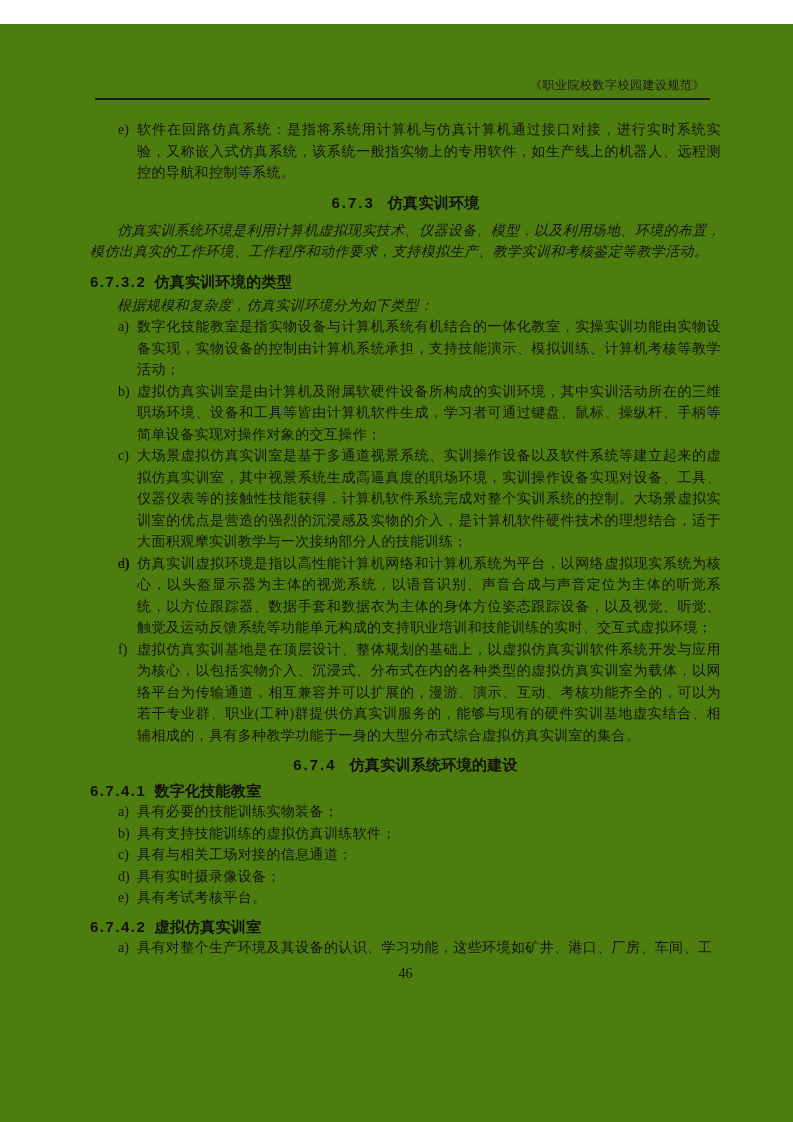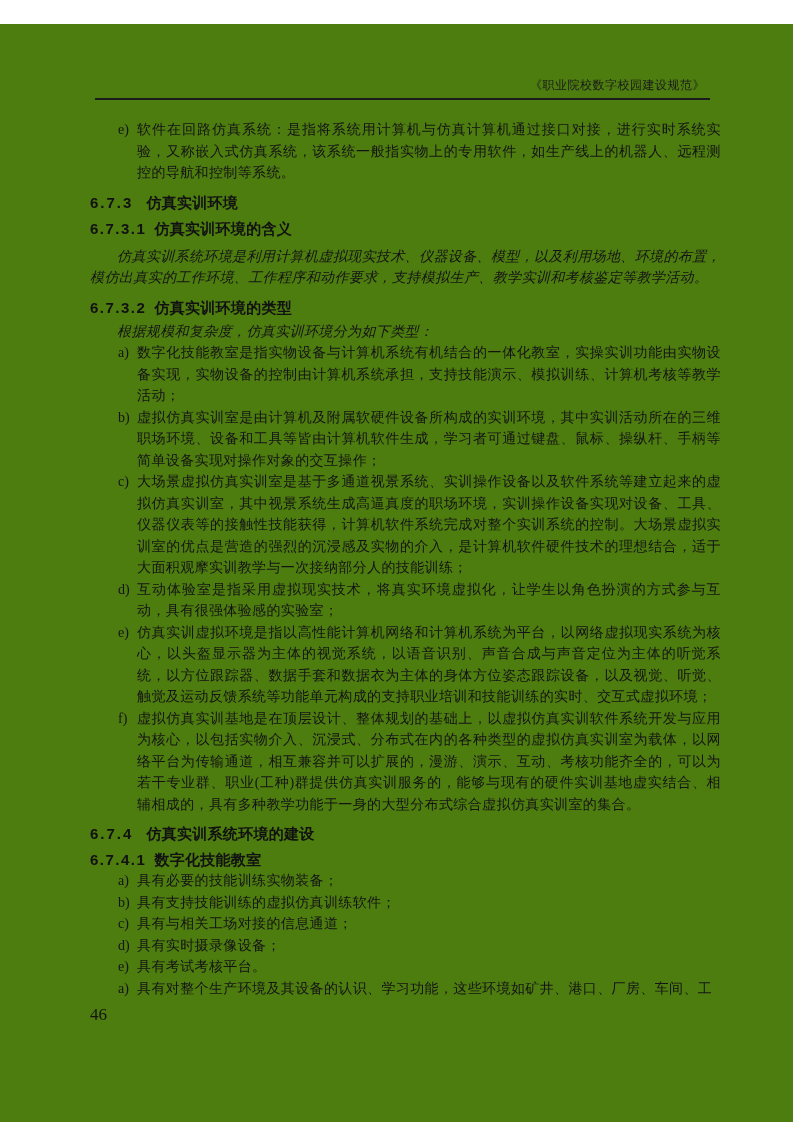--- a/index.html
+++ b/index.html
@@ -65,33 +65,33 @@
   
   .h3, .h4 {
     font-family: "Liberation Sans", "DejaVu Sans", sans-serif;
     font-weight: bold;
     font-size: 15px;
     line-height: 20px;
     letter-spacing: 0.3px;
     color: #111111;
     text-align: left;
   }
-  .h3 { margin-top: 9px; }
+  .h3 { margin-top: 9px; text-align: center; }
   .h4 { margin-top: 6px; }
   .h3 .hnum { margin-right: 13px; letter-spacing: 2px; }
   .h4 .hnum { margin-right: 8px; letter-spacing: 1.5px; }
   .mt8 { margin-top: 8px; }
   .mt9 { margin-top: 9px; }
   .mt3 { margin-top: 3px; }
   .mt6 { margin-top: 6px; }
   
   .page-footer {
     margin-top: 5px;
-    text-align: left;
-    font-size: 17px;
+    text-align: center;
+    font-size: 14px;
     letter-spacing: 0;
   }
 </style>
 </head>
 <body>
 
 <div class="page">
 
   <div class="running-header">
     <span>《职业院校数字校园建设规范》</span>
@@ -101,43 +101,40 @@
   <div class="content">
 
     <div class="li">
       <span class="marker">e)</span><span>软件在回路仿真系统：是指将系统用计算机与仿真计算机通过接口对接，进行实时系统实验，又称嵌入式仿真系统，该系统一般指实物上的专用软件，如生产线上的机器人、远程测控的导航和控制等系统。</span>
     </div>
 
     <div class="h3">
       <span class="hnum">6.7.3</span><span class="htitle">仿真实训环境</span>
     </div>
 
-    <div class="h4">
-      <span class="hnum">6.7.3.1</span><span class="htitle">仿真实训环境的含义</span>
-    </div>
 
     <p class="para indent mt">仿真实训系统环境是利用计算机虚拟现实技术、仪器设备、模型，以及利用场地、环境的布置，模仿出真实的工作环境、工作程序和动作要求，支持模拟生产、教学实训和考核鉴定等教学活动。</p>
 
     <div class="h4 mt9">
       <span class="hnum">6.7.3.2</span><span class="htitle">仿真实训环境的类型</span>
     </div>
 
     <p class="para indent mt3">根据规模和复杂度，仿真实训环境分为如下类型：</p>
 
     <div class="li">
       <span class="marker">a)</span><span>数字化技能教室是指实物设备与计算机系统有机结合的一体化教室，实操实训功能由实物设备实现，实物设备的控制由计算机系统承担，支持技能演示、模拟训练、计算机考核等教学活动；</span>
     </div>
     <div class="li">
       <span class="marker">b)</span><span>虚拟仿真实训室是由计算机及附属软硬件设备所构成的实训环境，其中实训活动所在的三维职场环境、设备和工具等皆由计算机软件生成，学习者可通过键盘、鼠标、操纵杆、手柄等简单设备实现对操作对象的交互操作；</span>
     </div>
     <div class="li">
       <span class="marker">c)</span><span>大场景虚拟仿真实训室是基于多通道视景系统、实训操作设备以及软件系统等建立起来的虚拟仿真实训室，其中视景系统生成高逼真度的职场环境，实训操作设备实现对设备、工具、仪器仪表等的接触性技能获得，计算机软件系统完成对整个实训系统的控制。大场景虚拟实训室的优点是营造的强烈的沉浸感及实物的介入，是计算机软件硬件技术的理想结合，适于大面积观摩实训教学与一次接纳部分人的技能训练；</span>
     </div>
     <div class="li">
-      <span class="marker">d)</span><span>互动体验室是指采用虚拟现实技术，将真实环境虚拟化，让学生以角色扮演的方式参与互动，具有很强体验感的实验室；</span>
+      <span class="marker">d)</span>
     </div>
     <div class="li">
       <span class="marker">e)</span><span>仿真实训虚拟环境是指以高性能计算机网络和计算机系统为平台，以网络虚拟现实系统为核心，以头盔显示器为主体的视觉系统，以语音识别、声音合成与声音定位为主体的听觉系统，以方位跟踪器、数据手套和数据衣为主体的身体方位姿态跟踪设备，以及视觉、听觉、触觉及运动反馈系统等功能单元构成的支持职业培训和技能训练的实时、交互式虚拟环境；</span>
     </div>
     <div class="li">
       <span class="marker">f)</span><span>虚拟仿真实训基地是在顶层设计、整体规划的基础上，以虚拟仿真实训软件系统开发与应用为核心，以包括实物介入、沉浸式、分布式在内的各种类型的虚拟仿真实训室为载体，以网络平台为传输通道，相互兼容并可以扩展的，漫游、演示、互动、考核功能齐全的，可以为若干专业群、职业(工种)群提供仿真实训服务的，能够与现有的硬件实训基地虚实结合、相辅相成的，具有多种教学功能于一身的大型分布式综合虚拟仿真实训室的集合。</span>
     </div>
 
     <div class="h3">
       <span class="hnum">6.7.4</span><span class="htitle">仿真实训系统环境的建设</span>
@@ -157,20 +154,23 @@
     <div class="li">
       <span class="marker">c)</span><span>具有与相关工场对接的信息通道；</span>
     </div>
     <div class="li">
       <span class="marker">d)</span><span>具有实时摄录像设备；</span>
     </div>
     <div class="li">
       <span class="marker">e)</span><span>具有考试考核平台。</span>
     </div>
 
+    <div class="h4 mt8">
+      <span class="hnum">6.7.4.2</span><span class="htitle">虚拟仿真实训室</span>
+    </div>
 
 
     <div class="li">
       <span class="marker">a)</span><span>具有对整个生产环境及其设备的认识、学习功能，这些环境如矿井、港口、厂房、车间、工</span>
     </div>
 
     <div class="page-footer">46</div>
 
   </div>
 </div>

